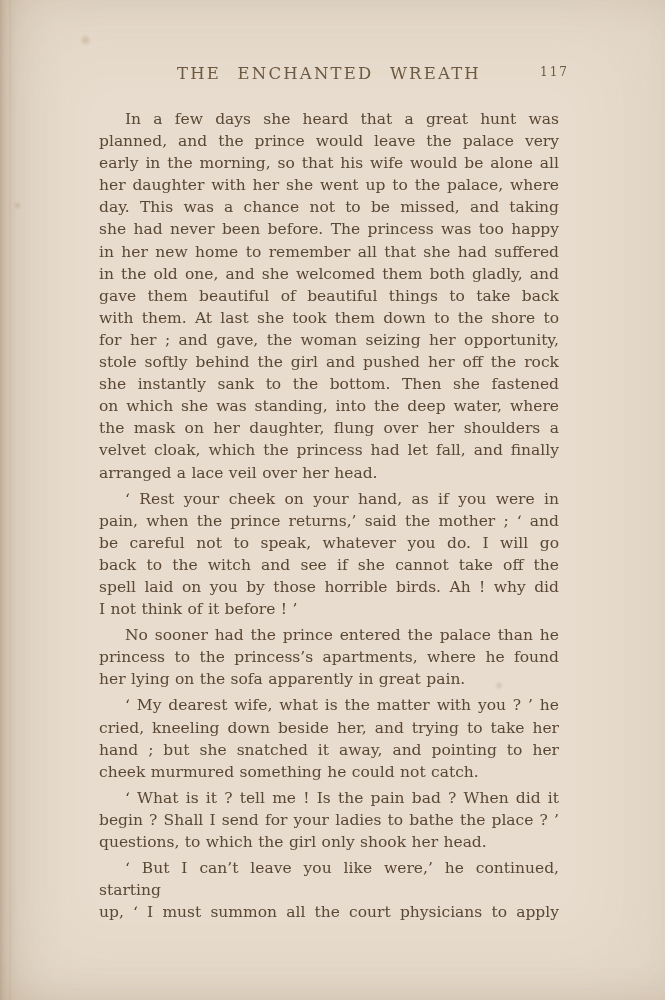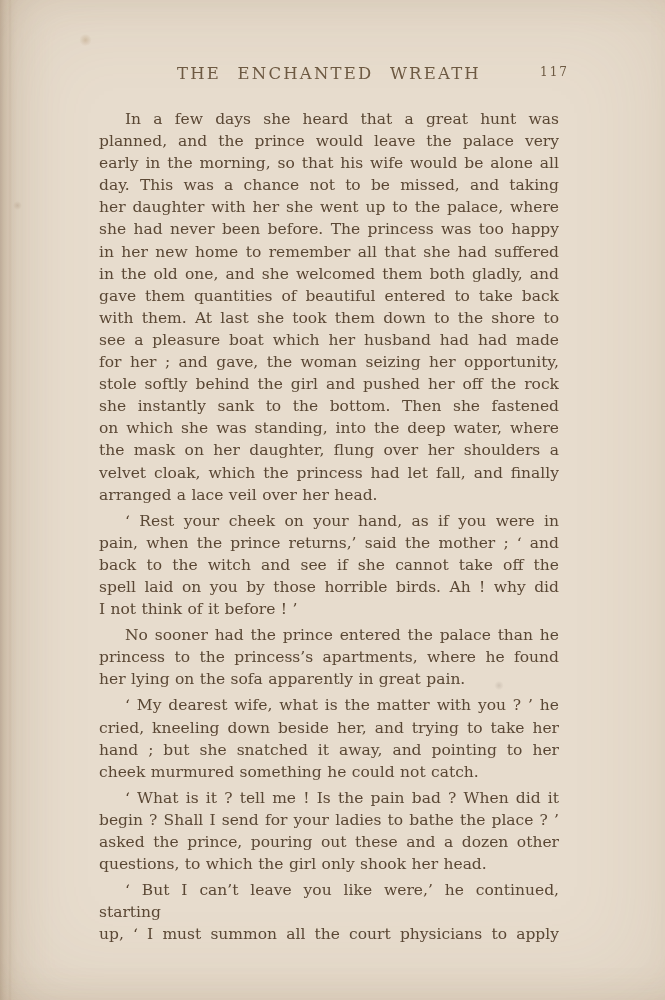--- a/index.html
+++ b/index.html
@@ -111,57 +111,56 @@
 <header class="page-header">
   <span class="running-title">THE ENCHANTED WREATH</span>
   <span class="page-number">117</span>
 </header>
 
 <main class="text-block" id="text-block">
     <div class="paragraph">
       <div class="line">In a few days she heard that a great hunt was</div>
       <div class="line">planned, and the prince would leave the palace very</div>
       <div class="line">early in the morning, so that his wife would be alone all</div>
+      <div class="line">her daughter with her she went up to the palace, where</div>
       <div class="line">day.  This was a chance not to be missed, and taking</div>
-      <div class="line">her daughter with her she went up to the palace, where</div>
       <div class="line">she had never been before.  The princess was too happy</div>
       <div class="line">in her new home to remember all that she had suffered</div>
       <div class="line">in the old one, and she welcomed them both gladly, and</div>
-      <div class="line">gave them quantities of beautiful entered to take back</div>
+      <div class="line">gave them beautiful of beautiful things to take back</div>
       <div class="line">with them.  At last she took them down to the shore to</div>
-      <div class="line">see a pleasure boat which her husband had had made</div>
       <div class="line">for her ; and gave, the woman seizing her opportunity,</div>
       <div class="line">stole softly behind the girl and pushed her off the rock</div>
       <div class="line">she instantly sank to the bottom.  Then she fastened</div>
       <div class="line">on which she was standing, into the deep water, where</div>
       <div class="line">the mask on her daughter, flung over her shoulders a</div>
       <div class="line">velvet cloak, which the princess had let fall, and finally</div>
       <div class="line">arranged a lace veil over her head.</div>
     </div>
     <div class="paragraph">
       <div class="line">‘ Rest your cheek on your hand, as if you were in</div>
       <div class="line">pain, when the prince returns,’ said the mother ; ‘ and</div>
+      <div class="line">be careful not to speak, whatever you do.  I will go</div>
       <div class="line">back to the witch and see if she cannot take off the</div>
       <div class="line">spell laid on you by those horrible birds.  Ah ! why did</div>
       <div class="line">I not think of it before ! ’</div>
     </div>
     <div class="paragraph">
       <div class="line">No sooner had the prince entered the palace than he</div>
       <div class="line">princess to the princess’s apartments, where he found</div>
       <div class="line">her lying on the sofa apparently in great pain.</div>
     </div>
     <div class="paragraph">
       <div class="line">‘ My dearest wife, what is the matter with you ? ’ he</div>
       <div class="line">cried, kneeling down beside her, and trying to take her</div>
       <div class="line">hand ; but she snatched it away, and pointing to her</div>
       <div class="line">cheek murmured something he could not catch.</div>
     </div>
     <div class="paragraph">
       <div class="line">‘ What is it ? tell me !  Is the pain bad ?  When did it</div>
       <div class="line">begin ?  Shall I send for your ladies to bathe the place ? ’</div>
-      <div class="line">asked the prince, pouring out these and a dozen other</div>
       <div class="line">questions, to which the girl only shook her head.</div>
     </div>
     <div class="paragraph continues">
       <div class="line">‘ But I can’t leave you like were,’ he continued, starting</div>
       <div class="line">up, ‘ I must summon all the court physicians to apply</div>
     </div>
   </main>
 
 </body></html>

